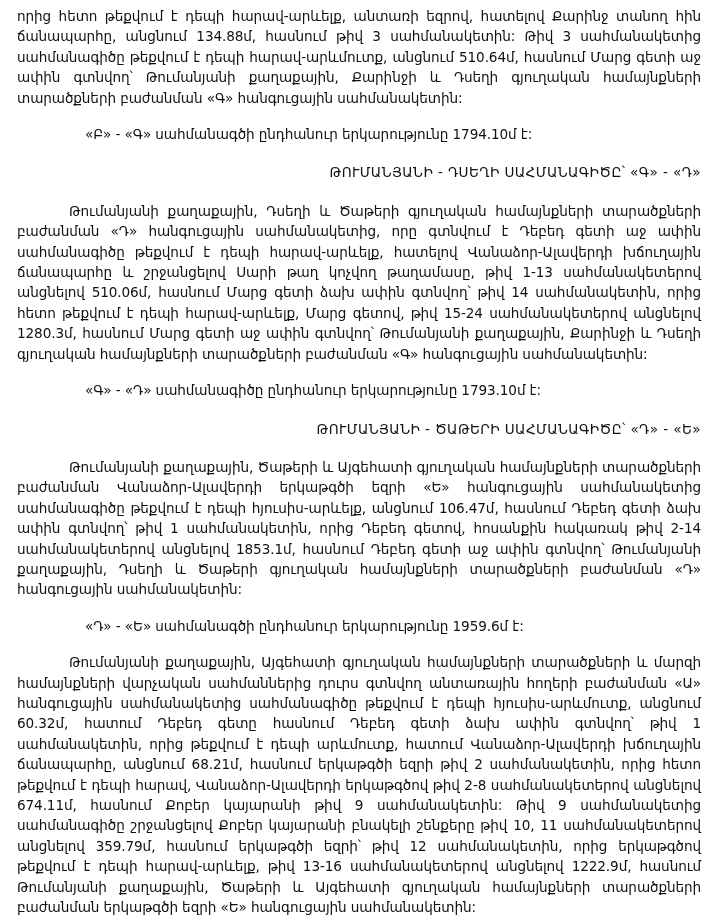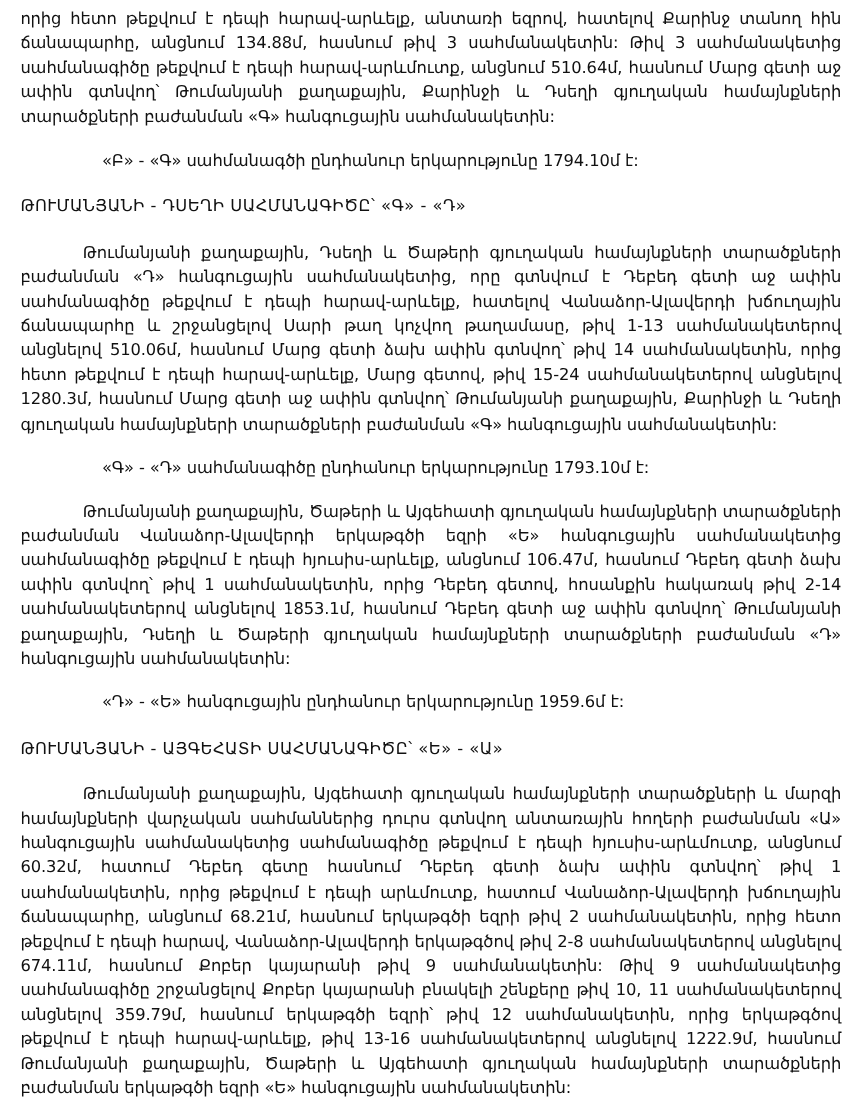--- a/index.html
+++ b/index.html
@@ -30,38 +30,38 @@
       text-indent: 52px;
     }
     .para.cont {
       text-indent: 0;
     }
     .total {
       margin: 16px;
       text-indent: 52px;
     }
     .heading {
-      text-align: left;
+      text-align: right;
       margin: 18px 0 18px 0;
       letter-spacing: 0.4px;
       font-size: 13.6px;
     }
   </style>
 </head>
 <body>
 
 <div class="page">
 
   <p class="para cont">որից հետո թեքվում է դեպի հարավ-արևելք, անտառի եզրով, հատելով Քարինջ տանող հին ճանապարհը, անցնում 134.88մ, հասնում թիվ 3 սահմանակետին: Թիվ 3 սահմանակետից սահմանագիծը թեքվում է դեպի հարավ-արևմուտք, անցնում 510.64մ, հասնում Մարց գետի աջ ափին գտնվող՝ Թումանյանի քաղաքային, Քարինջի և Դսեղի գյուղական համայնքների տարածքների բաժանման «Գ» հանգուցային սահմանակետին:</p>
   <p class="total">«Բ» - «Գ» սահմանագծի ընդհանուր երկարությունը 1794.10մ է:</p>
 
   <div class="heading">ԹՈՒՄԱՆՅԱՆԻ - ԴՍԵՂԻ ՍԱՀՄԱՆԱԳԻԾԸ՝ «Գ» - «Դ»</div>
   <p class="para">Թումանյանի քաղաքային, Դսեղի և Ծաթերի գյուղական համայնքների տարածքների բաժանման «Դ» հանգուցային սահմանակետից, որը գտնվում է Դեբեդ գետի աջ ափին սահմանագիծը թեքվում է դեպի հարավ-արևելք, հատելով Վանաձոր-Ալավերդի խճուղային ճանապարհը և շրջանցելով Սարի թաղ կոչվող թաղամասը, թիվ 1-13 սահմանակետերով անցնելով 510.06մ, հասնում Մարց գետի ձախ ափին գտնվող՝ թիվ 14 սահմանակետին, որից հետո թեքվում է դեպի հարավ-արևելք, Մարց գետով, թիվ 15-24 սահմանակետերով անցնելով 1280.3մ, հասնում Մարց գետի աջ ափին գտնվող՝ Թումանյանի քաղաքային, Քարինջի և Դսեղի գյուղական համայնքների տարածքների բաժանման «Գ» հանգուցային սահմանակետին:</p>
   <p class="total">«Գ» - «Դ» սահմանագիծը ընդհանուր երկարությունը 1793.10մ է:</p>
 
+  <div class="heading">ԹՈՒՄԱՆՅԱՆԻ - ԾԱԹԵՐԻ ՍԱՀՄԱՆԱԳԻԾԸ՝ «Դ» - «Ե»</div>
   <p class="para">Թումանյանի քաղաքային, Ծաթերի և Այգեհատի գյուղական համայնքների տարածքների բաժանման Վանաձոր-Ալավերդի երկաթգծի եզրի «Ե» հանգուցային սահմանակետից սահմանագիծը թեքվում է դեպի հյուսիս-արևելք, անցնում 106.47մ, հասնում Դեբեդ գետի ձախ ափին գտնվող՝ թիվ 1 սահմանակետին, որից Դեբեդ գետով, հոսանքին հակառակ թիվ 2-14 սահմանակետերով անցնելով 1853.1մ, հասնում Դեբեդ գետի աջ ափին գտնվող՝ Թումանյանի քաղաքային, Դսեղի և Ծաթերի գյուղական համայնքների տարածքների բաժանման «Դ» հանգուցային սահմանակետին:</p>
-  <p class="total">«Դ» - «Ե» հանգուցային ընդհանուր երկարությունը 1959.6մ է:</p>
+  <p class="total">«Դ» - «Ե» սահմանագծի ընդհանուր երկարությունը 1959.6մ է:</p>
 
-  <div class="heading">ԹՈՒՄԱՆՅԱՆԻ - ԱՅԳԵՀԱՏԻ ՍԱՀՄԱՆԱԳԻԾԸ՝ «Ե» - «Ա»</div>
   <p class="para">Թումանյանի քաղաքային, Այգեհատի գյուղական համայնքների տարածքների և մարզի համայնքների վարչական սահմաններից դուրս գտնվող անտառային հողերի բաժանման «Ա» հանգուցային սահմանակետից սահմանագիծը թեքվում է դեպի հյուսիս-արևմուտք, անցնում 60.32մ, հատում Դեբեդ գետը հասնում Դեբեդ գետի ձախ ափին գտնվող՝ թիվ 1 սահմանակետին, որից թեքվում է դեպի արևմուտք, հատում Վանաձոր-Ալավերդի խճուղային ճանապարհը, անցնում 68.21մ, հասնում երկաթգծի եզրի թիվ 2 սահմանակետին, որից հետո թեքվում է դեպի հարավ, Վանաձոր-Ալավերդի երկաթգծով թիվ 2-8 սահմանակետերով անցնելով 674.11մ, հասնում Քոբեր կայարանի թիվ 9 սահմանակետին: Թիվ 9 սահմանակետից սահմանագիծը շրջանցելով Քոբեր կայարանի բնակելի շենքերը թիվ 10, 11 սահմանակետերով անցնելով 359.79մ, հասնում երկաթգծի եզրի՝ թիվ 12 սահմանակետին, որից երկաթգծով թեքվում է դեպի հարավ-արևելք, թիվ 13-16 սահմանակետերով անցնելով 1222.9մ, հասնում Թումանյանի քաղաքային, Ծաթերի և Այգեհատի գյուղական համայնքների տարածքների բաժանման երկաթգծի եզրի «Ե» հանգուցային սահմանակետին:</p>
   <p class="total">«Ե» - «Ա» սահմանագծի ընդհանուր երկարությունը 2388.30 է:</p>
 
 </div>
 
 </body></html>

